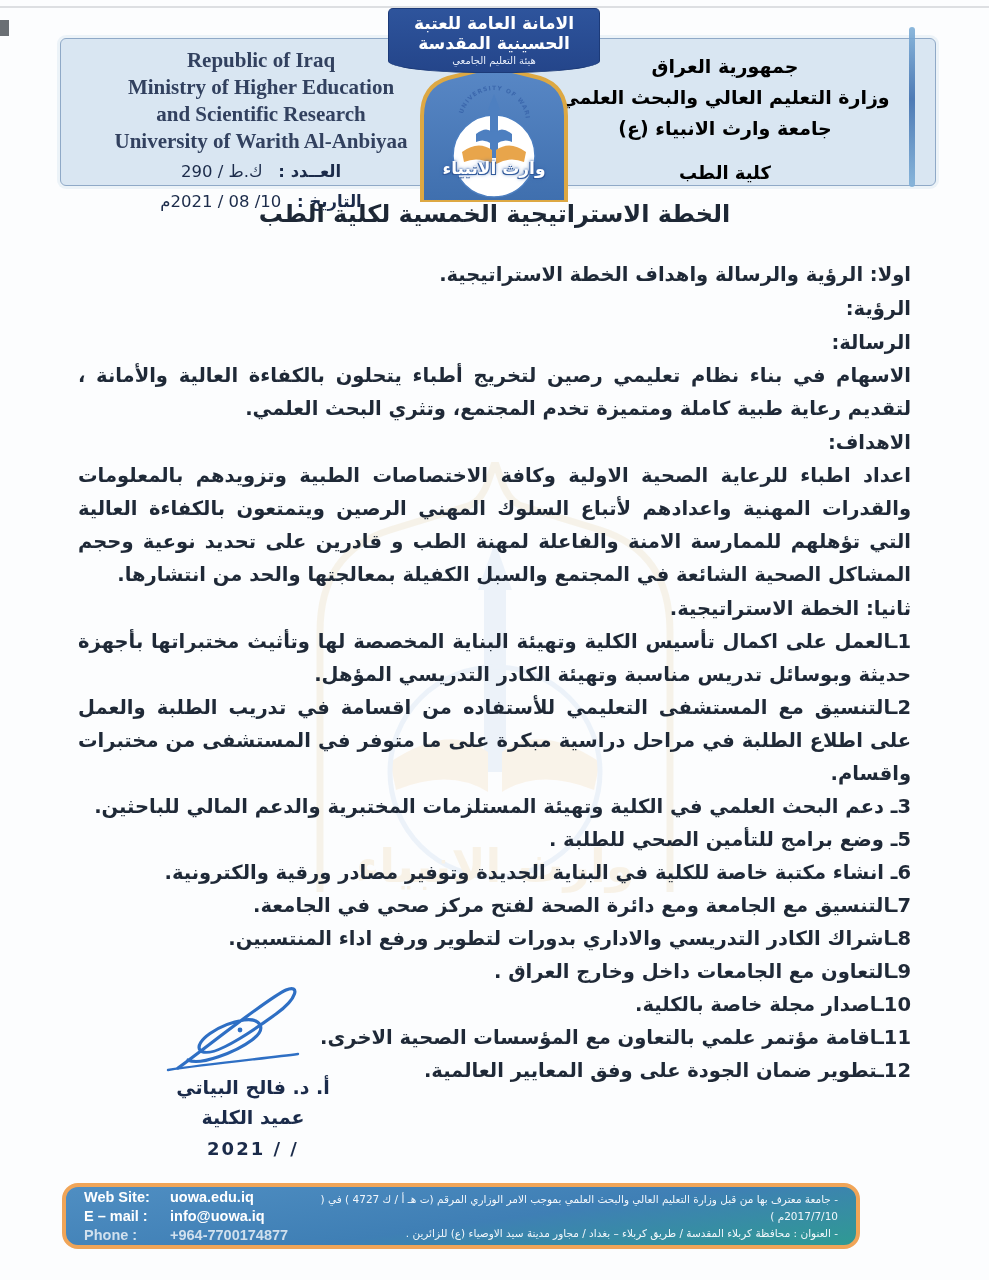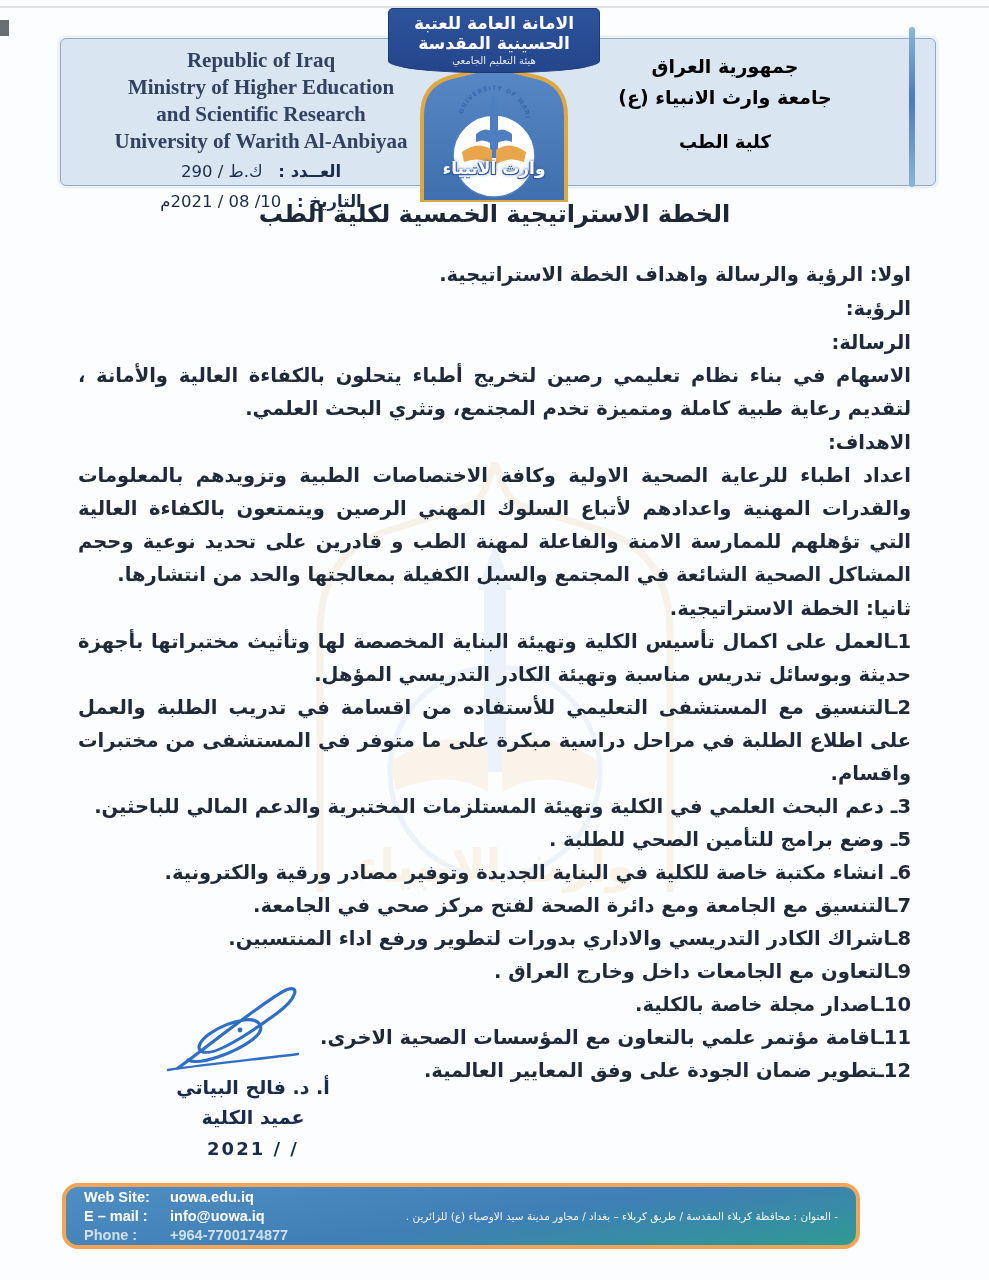--- a/index.html
+++ b/index.html
@@ -116,20 +116,21 @@
         <span class="val">ك.ط / 290</span>
       </div>
       <div class="row">
         <span class="lbl">التاريخ :</span>
         <span class="val">10/ 08   / 2021م</span>
       </div>
     </div>
 
     <div class="hdr-right">
       <div>جمهورية العراق</div>
+      <div>وزارة التعليم العالي والبحث العلمي</div>
       <div>جامعة وارث الانبياء (ع)</div>
       <div class="college">كلية الطب</div>
     </div>
   </div>
 
   <div class="logo">
     <div class="logo-banner">
       <div class="l1">الامانة العامة للعتبة الحسينية المقدسة</div>
       <div class="l2">هيئة التعليم الجامعي</div>
     </div>
@@ -209,17 +210,18 @@
       <div class="frow">
         <span class="flbl">E – mail :</span>
         <span class="fval">info@uowa.iq</span>
       </div>
       <div class="frow dim">
         <span class="flbl">Phone    :</span>
         <span class="fval">+964-7700174877</span>
       </div>
     </div>
     <div class="foot-right">
+      <div>- جامعة معترف بها من قبل وزارة التعليم العالي والبحث العلمي بموجب الامر الوزاري  المرقم (ت هـ أ / ك 4727 ) في ( 2017/7/10م )</div>
       <div>- العنوان : محافظة كربلاء المقدسة / طريق كربلاء – بغداد / مجاور مدينة سيد الاوصياء (ع) للزائرين .</div>
     </div>
   </div>
 
 </div>
 
 </body></html>

